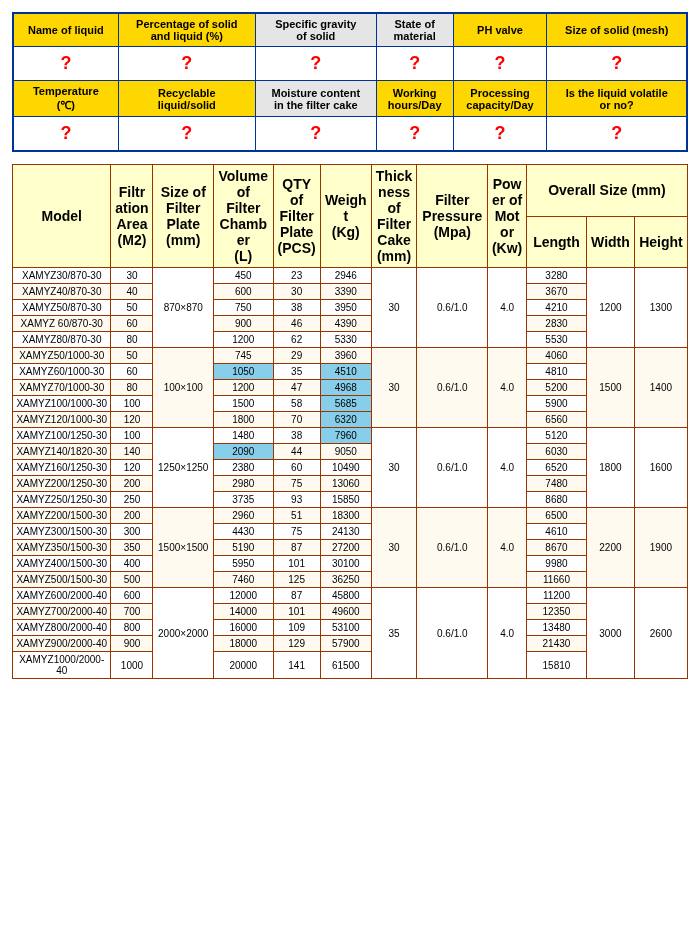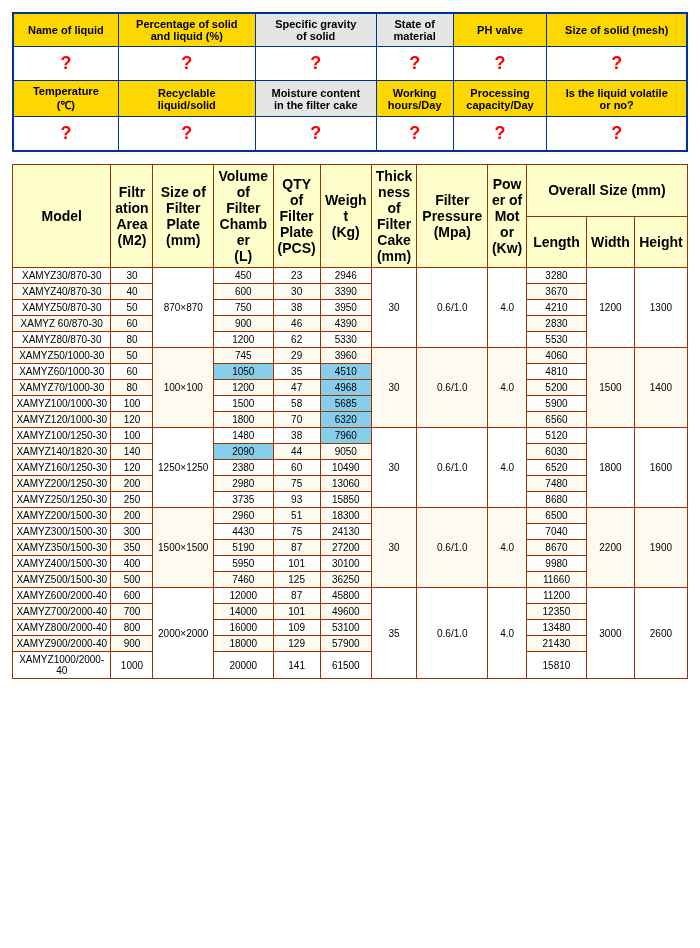--- a/index.html
+++ b/index.html
@@ -317,21 +317,21 @@
           <td>6500</td>
           <td rowspan="5">2200</td>
           <td rowspan="5">1900</td>
         </tr>
         <tr>
           <td>XAMYZ300/1500-30</td>
           <td>300</td>
           <td>4430</td>
           <td>75</td>
           <td>24130</td>
-          <td>7040</td>
+          <td>4610</td>
         </tr>
         <tr>
           <td>XAMYZ350/1500-30</td>
           <td>350</td>
           <td>5190</td>
           <td>87</td>
           <td>27200</td>
           <td>8670</td>
         </tr>
         <tr>

